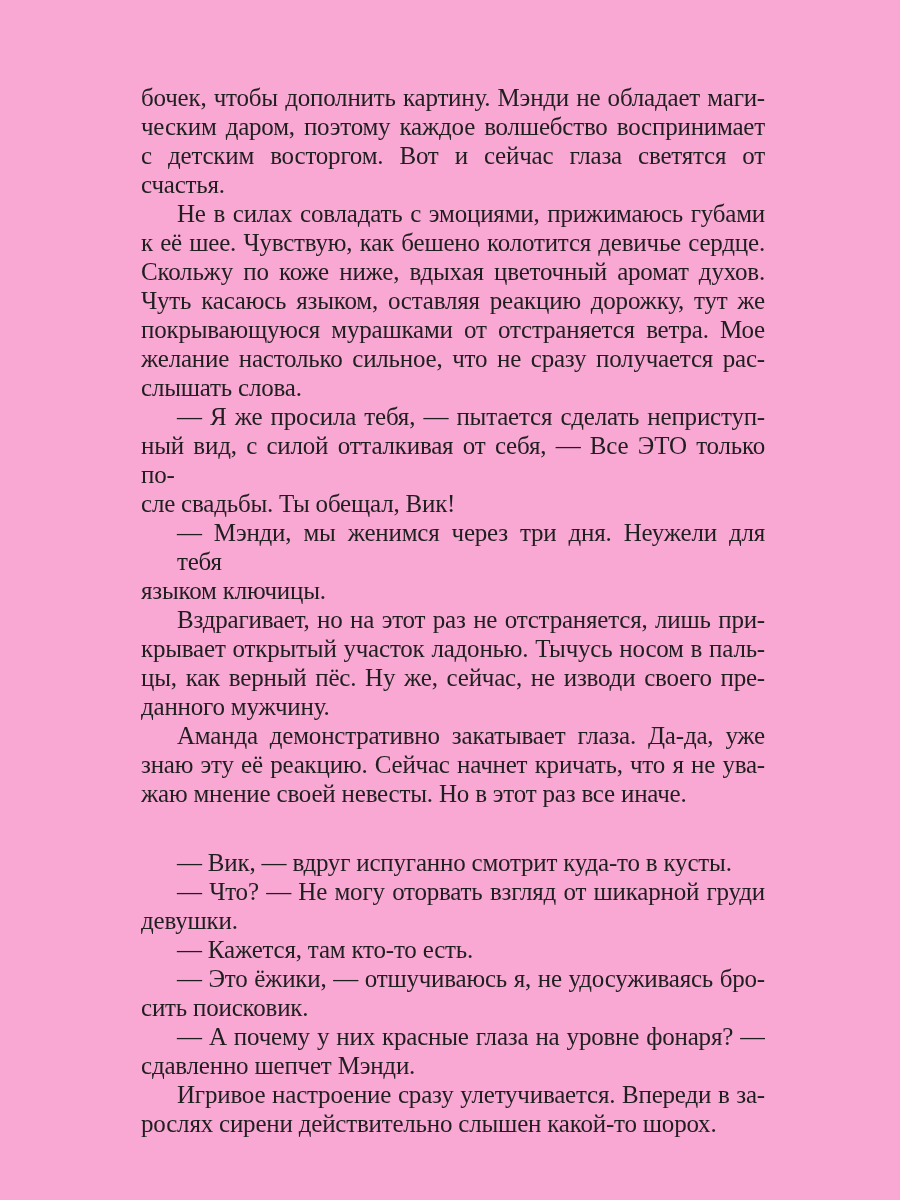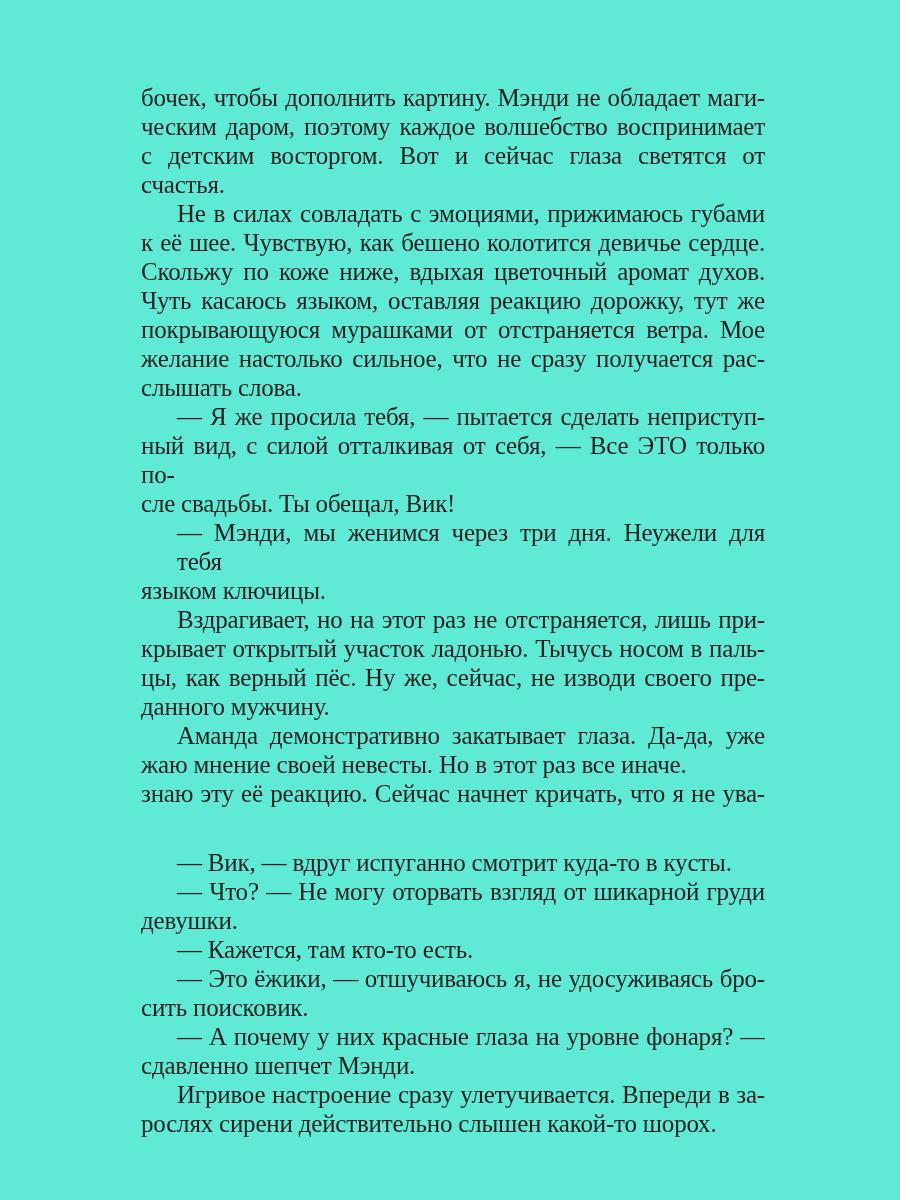--- a/index.html
+++ b/index.html
@@ -4,21 +4,21 @@
 <style>
   html, body {
     margin: 0;
     padding: 0;
     background: #ffffff;
   }
   .page {
     position: relative;
     width: 900px;
     height: 1200px;
-    background: #5eead4;
+    background: #f9a8d4;
     overflow: hidden;
   }
   .text-block {
     position: absolute;
     left: 141px;
     top: 83px;
     width: 624px;
     font-family: "Liberation Serif", "DejaVu Serif", serif;
     font-size: 25px;
     line-height: 29px;
@@ -66,22 +66,22 @@
         <div class="line last">языком ключицы.</div>
       </div>
       <div class="para">
         <div class="line indent">Вздрагивает, но на этот раз не отстраняется, лишь при-</div>
         <div class="line">крывает открытый участок ладонью. Тычусь носом в паль-</div>
         <div class="line">цы, как верный пёс. Ну же, сейчас, не изводи своего пре-</div>
         <div class="line last">данного мужчину.</div>
       </div>
       <div class="para">
         <div class="line indent">Аманда демонстративно закатывает глаза. Да-да, уже</div>
+        <div class="line">знаю эту её реакцию. Сейчас начнет кричать, что я не ува-</div>
         <div class="line last">жаю мнение своей невесты. Но в этот раз все иначе.</div>
-        <div class="line">знаю эту её реакцию. Сейчас начнет кричать, что я не ува-</div>
       </div>
       <div class="para gap">
         <div class="line indent last">— Вик, — вдруг испуганно смотрит куда-то в кусты.</div>
       </div>
       <div class="para">
         <div class="line indent">— Что? — Не могу оторвать взгляд от шикарной груди</div>
         <div class="line last">девушки.</div>
       </div>
       <div class="para">
         <div class="line indent last">— Кажется, там кто-то есть.</div>

